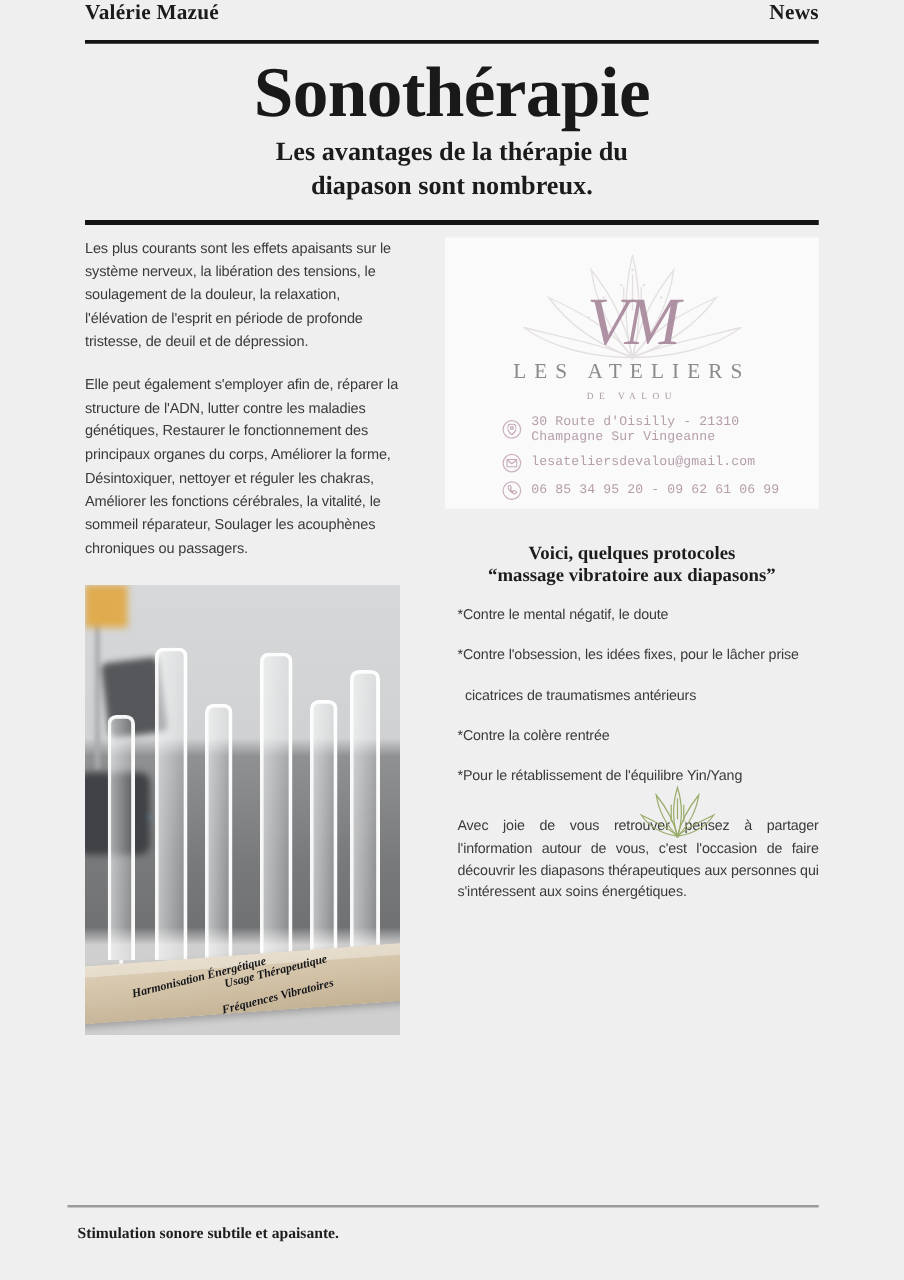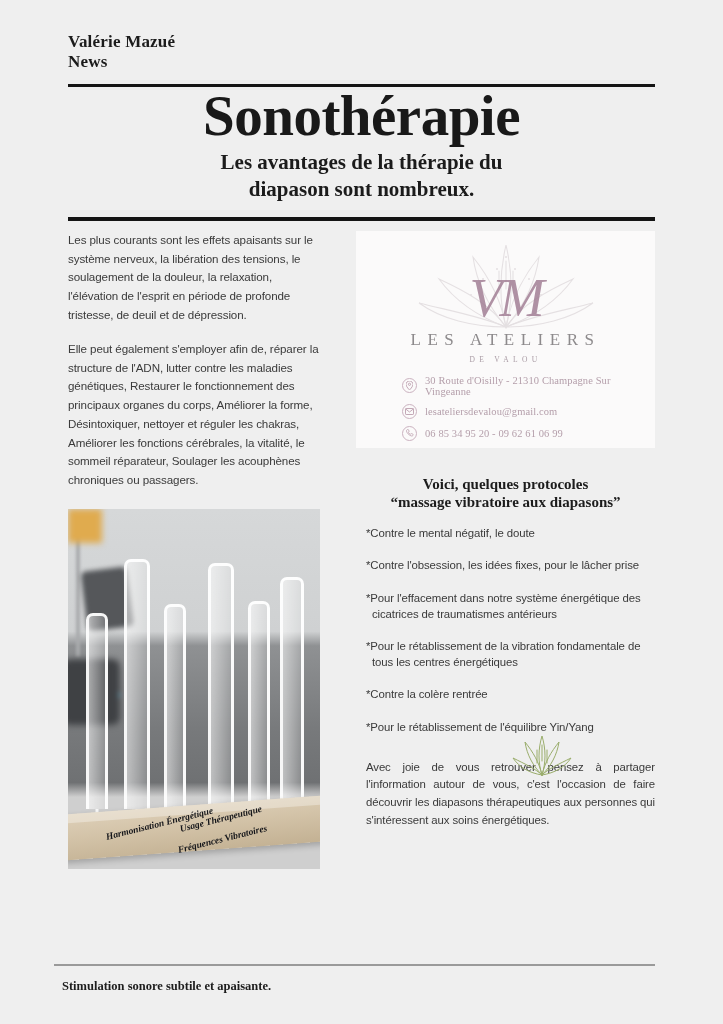--- a/index.html
+++ b/index.html
@@ -11,31 +11,29 @@
     font-family: "Liberation Sans", sans-serif;
     color: #2b2b2b;
     overflow: hidden;
   }
 
   .page { position: relative; width: 723px; height: 1024px; padding: 0 68px; }
 
   
   .masthead {
     display: flex; align-items: baseline; justify-content: space-between;
-    padding-top: 32px;
-    flex-direction: column;
   }
   .masthead-name, .masthead-section {
     font-family: "Liberation Serif", serif;
     font-weight: bold; font-size: 17px; color: #1b1b1b; letter-spacing: .2px;
   }
   .masthead-rule { height: 3px; background: #141414; margin-top: 12px; }
 
   
-  .titleblock { text-align: center; padding-top: 0; }
+  .titleblock { text-align: center; padding-top: 11px; }
   .main-title {
     font-family: "Liberation Serif", serif;
     font-weight: bold; font-size: 57px; line-height: 1.02;
     color: #191919; letter-spacing: -0.5px; margin: 0;
   }
   .subtitle {
     font-family: "Liberation Serif", serif;
     font-weight: bold; font-size: 21px; line-height: 1.28;
     color: #1b1b1b; margin: 4px auto 0; max-width: 330px;
   }
@@ -142,21 +140,21 @@
     font-size: 17px; letter-spacing: 6.5px; color: #8d8a8c;
     margin-top: -14px;
   }
   .brand-sub {
     font-family: "Liberation Serif", serif;
     font-size: 7.5px; letter-spacing: 4.4px; color: #a99ba4; margin-top: 5px;
   }
   .contact-list { width: 100%; padding: 11px 0 0 46px; }
   .contact-row {
     display: flex; align-items: center; gap: 8px; margin-bottom: 7px;
-    font-family: Liberation Serif, serif;
+    font-family: Liberation Mono, monospace;
     font-size: 10.5px; color: #b49eaa; letter-spacing: .1px;
   }
   .contact-icon {
     width: 15px; height: 15px; flex: none;
     border: 1px solid #cbb2c0; border-radius: 50%;
     display: flex; align-items: center; justify-content: center;
   }
 
   
   .protocols-heading {
@@ -316,26 +314,21 @@
       </div>
 
       <div>
         <p class="protocol">
           <span>*Contre le mental négatif, le doute</span>
         </p>
         <p class="protocol">
           <span>*Contre l'obsession, les idées fixes, pour le lâcher prise</span>
         </p>
         <p class="protocol">
-          <span>*Pour l'effacement dans notre système énergétique des</span>
           <span class="cont">cicatrices de traumatismes antérieurs</span>
-        </p>
-        <p class="protocol">
-          <span>*Pour le rétablissement de la vibration fondamentale de</span>
-          <span class="cont">tous les centres énergétiques</span>
         </p>
         <p class="protocol">
           <span>*Contre la colère rentrée</span>
         </p>
         <p class="protocol">
           <span>*Pour le rétablissement de l'équilibre Yin/Yang</span>
         </p>
       </div>
 
       <div class="closing">

